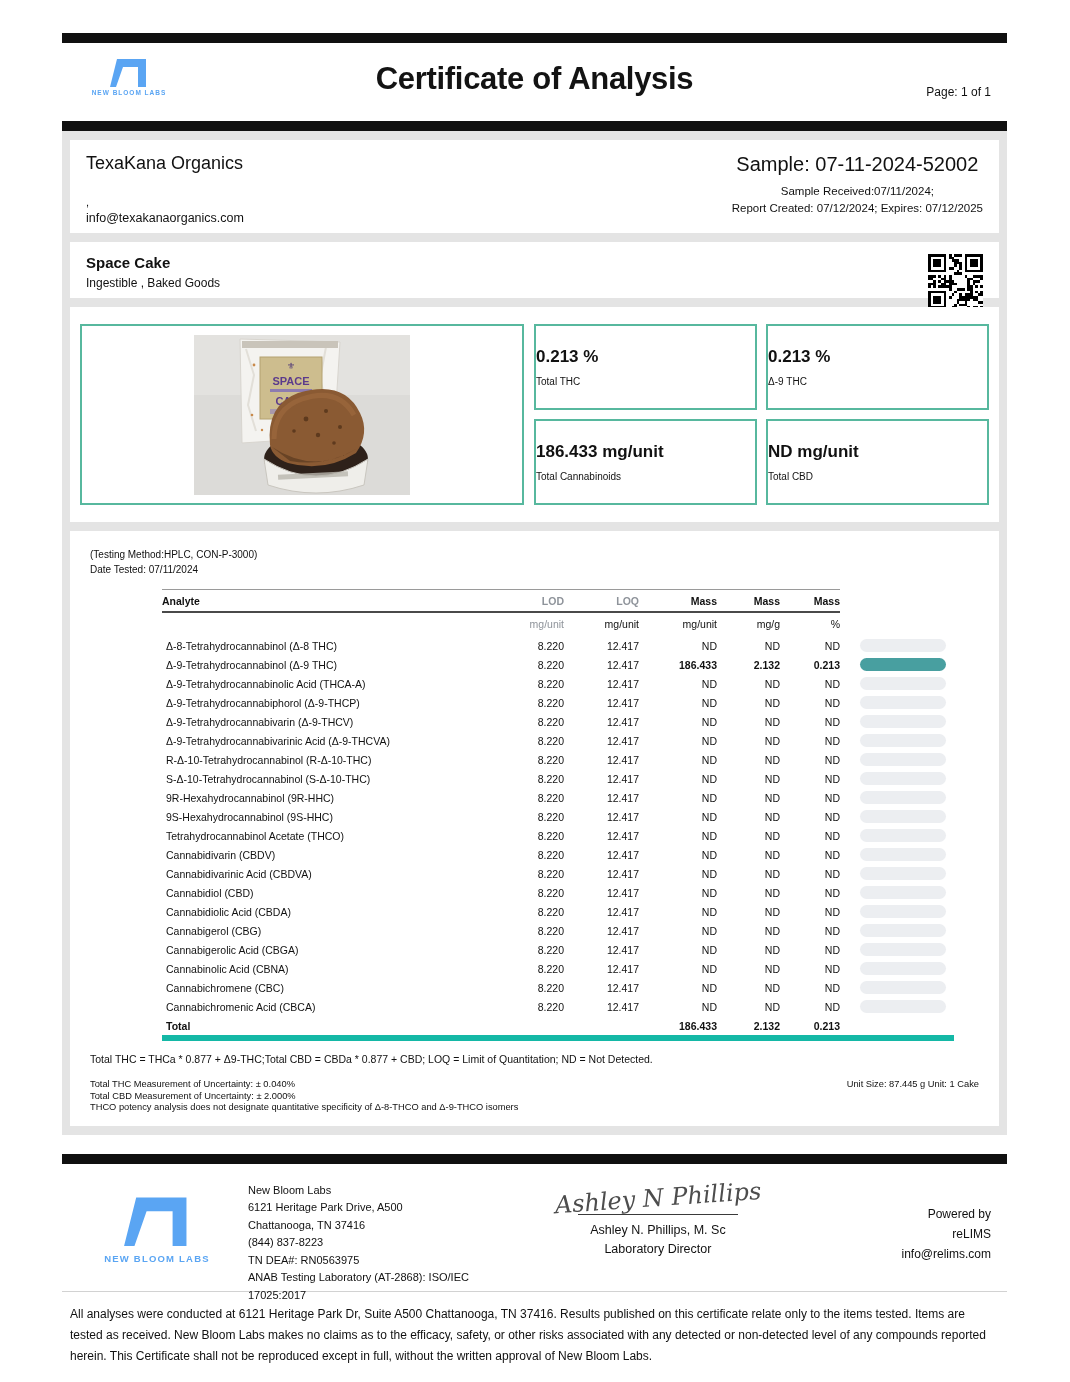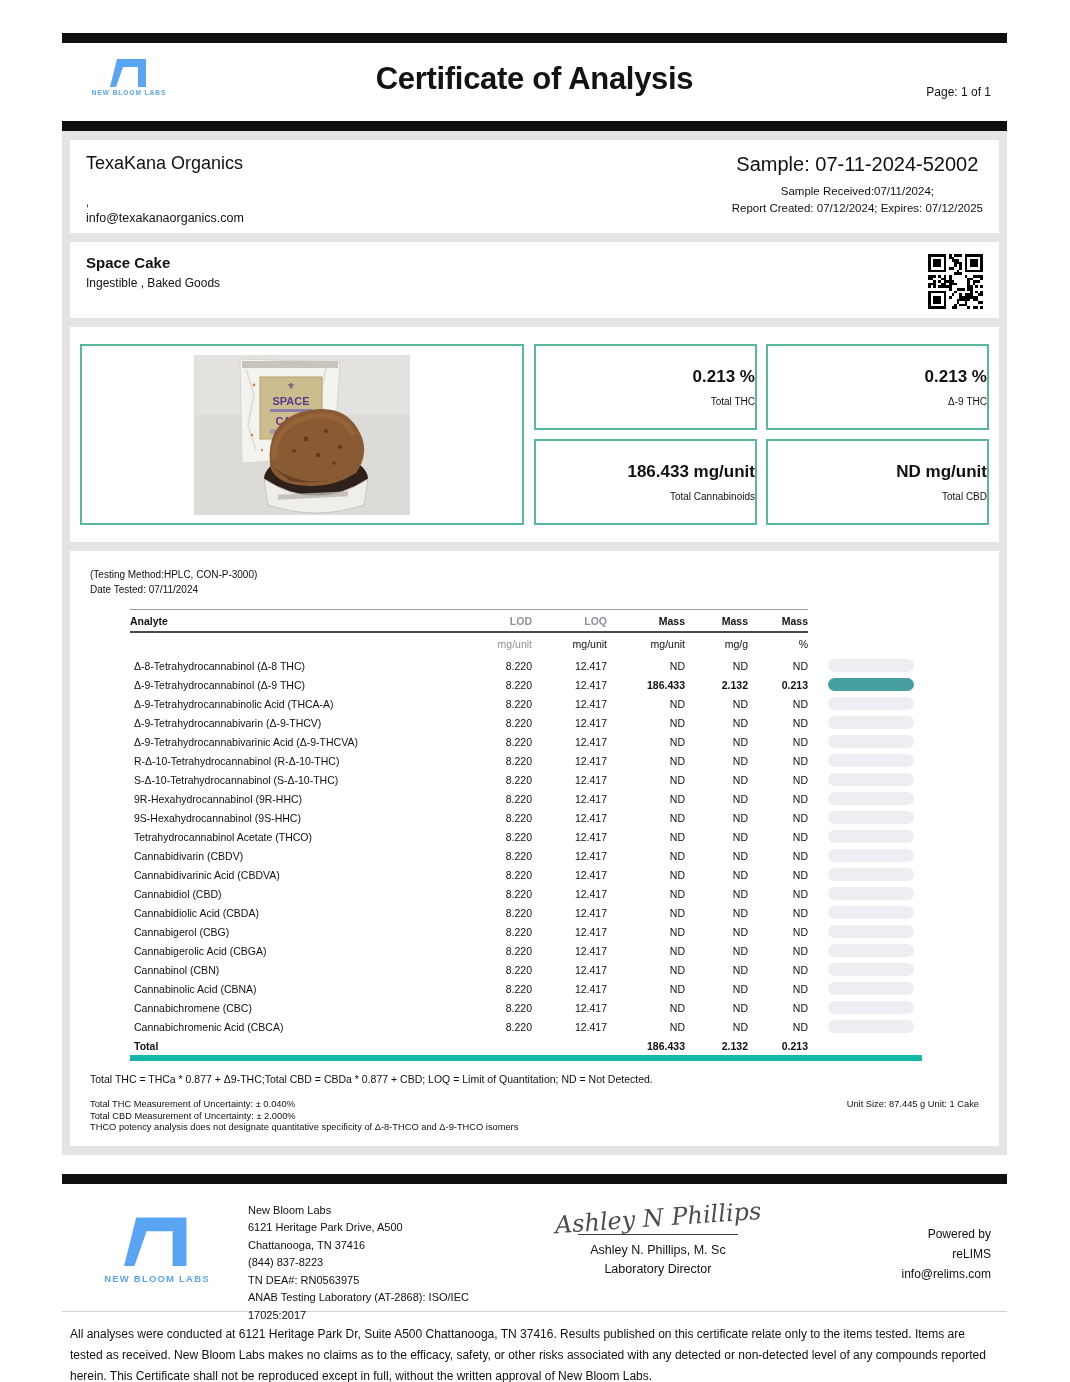--- a/index.html
+++ b/index.html
@@ -28,42 +28,42 @@
   
   .client-card { padding:13px 16px 12px; height:93px; display:flex; justify-content:space-between; }
   .client-name { font-size:18px; }
   .client-addr { font-size:11px; margin-top:22px; }
   .client-email { font-size:12.5px; margin-top:3px; }
   .sample-block { text-align:center; }
   .sample-id { font-size:20px; }
   .sample-sub { font-size:11.5px; margin-top:7px; line-height:17px; }
 
   
-  .product-card { padding:12px 16px; height:76px; display:flex; justify-content:space-between; }
+  .product-card { padding:12px 16px; height:56px; display:flex; justify-content:space-between; }
   .product-name { font-size:15px; font-weight:600; }
   .product-cat { font-size:12px; margin-top:5px; }
   .qr { width:55px; height:55px; }
 
   
   .summary-card { padding:17px 10px; height:215px; display:flex; gap:10px; }
   .photo-panel { flex:0 0 444px; border:2px solid #57b89e; display:flex; align-items:center; justify-content:center; }
   .stats-grid { flex:1; display:grid; grid-template-columns:1fr 1fr; grid-template-rows:1fr 1fr; gap:9px; }
-  .stat-box { border:2px solid #57b89e; display:flex; flex-direction:column; align-items:flex-end; justify-content:center; gap:9px; background:#fff; }
+  .stat-box { border:2px solid #57b89e; display:flex; flex-direction:column; align-items:flex-start; justify-content:center; gap:9px; background:#fff; }
   .stat-value { font-size:17px; font-weight:700; }
   .stat-label { font-size:10px; }
 
   
   .cb-card { padding:12px 20px 12px; }
   .cb-head { display:flex; justify-content:space-between; align-items:flex-start; }
   .cb-title { font-size:17px; font-weight:700; }
   .cb-status { font-size:15px; }
   .cb-method, .cb-date { font-size:10px; line-height:15px; }
   .cb-method { margin-top:4px; }
 
-  .tbl-wrap { margin:12px 0 0 40px; width:792px; }
+  .tbl-wrap { margin:12px 0 0 72px; width:792px; }
   table { border-collapse:collapse; width:100%; table-layout:fixed; }
   col.c-analyte { width:330px; } col.c-lod { width:72px; } col.c-loq { width:75px; }
   col.c-m1 { width:78px; } col.c-m2 { width:63px; } col.c-m3 { width:60px; } col.c-bar { width:114px; }
   th, td { font-size:10.5px; font-weight:400; text-align:right; padding:3px 0; vertical-align:middle; }
   th.analyte, td.analyte { text-align:left; padding-left:4px; }
   thead tr.hrow th { border-top:1px solid #9a9a9a; border-bottom:2px solid #4a4a4a; padding:5px 0 4px; font-weight:700; }
   thead tr.hrow th.bar-col, thead tr.urow th.bar-col { border:none; }
   thead tr.urow th { padding:5px 0 6px; font-weight:400; }
   .gray-txt { color:#8e939a; }
   tbody tr.total-row td { font-weight:700; padding-top:4px; }
@@ -387,20 +387,31 @@
                 <td>8.220</td>
                 <td>12.417</td>
                 <td style="">ND</td>
                 <td style="">ND</td>
                 <td style="">ND</td>
                 <td>
                   <div class="qbar" style="background:#eceef1"></div>
                 </td>
               </tr>
               <tr>
+                <td class="analyte">Δ-9-Tetrahydrocannabiphorol (Δ-9-THCP)</td>
+                <td>8.220</td>
+                <td>12.417</td>
+                <td style="">ND</td>
+                <td style="">ND</td>
+                <td style="">ND</td>
+                <td>
+                  <div class="qbar" style="background:#eceef1"></div>
+                </td>
+              </tr>
+              <tr>
                 <td class="analyte">Δ-9-Tetrahydrocannabivarin (Δ-9-THCV)</td>
                 <td>8.220</td>
                 <td>12.417</td>
                 <td style="">ND</td>
                 <td style="">ND</td>
                 <td style="">ND</td>
                 <td>
                   <div class="qbar" style="background:#eceef1"></div>
                 </td>
               </tr>
@@ -520,31 +531,20 @@
                 <td>12.417</td>
                 <td style="">ND</td>
                 <td style="">ND</td>
                 <td style="">ND</td>
                 <td>
                   <div class="qbar" style="background:#eceef1"></div>
                 </td>
               </tr>
               <tr>
                 <td class="analyte">Cannabigerolic Acid (CBGA)</td>
-                <td>8.220</td>
-                <td>12.417</td>
-                <td style="">ND</td>
-                <td style="">ND</td>
-                <td style="">ND</td>
-                <td>
-                  <div class="qbar" style="background:#eceef1"></div>
-                </td>
-              </tr>
-              <tr>
-                <td class="analyte">Cannabinol (CBN)</td>
                 <td>8.220</td>
                 <td>12.417</td>
                 <td style="">ND</td>
                 <td style="">ND</td>
                 <td style="">ND</td>
                 <td>
                   <div class="qbar" style="background:#eceef1"></div>
                 </td>
               </tr>
               <tr>

